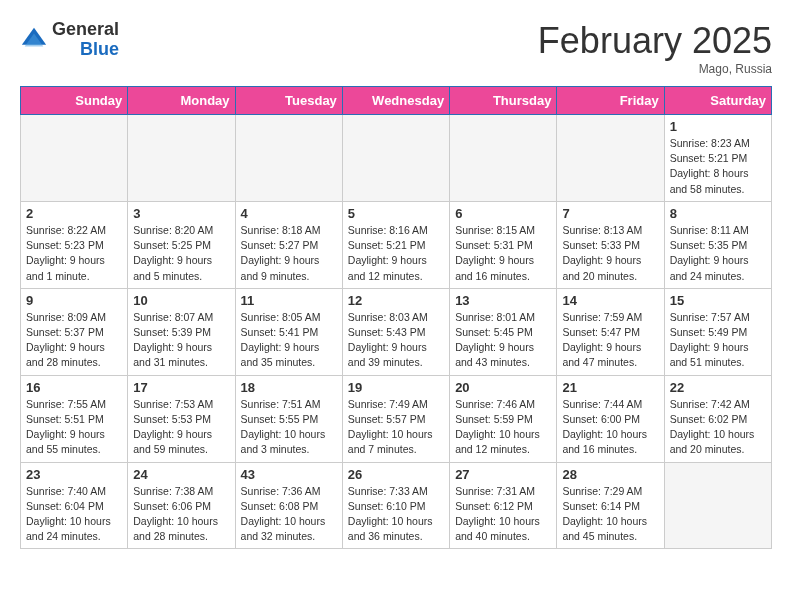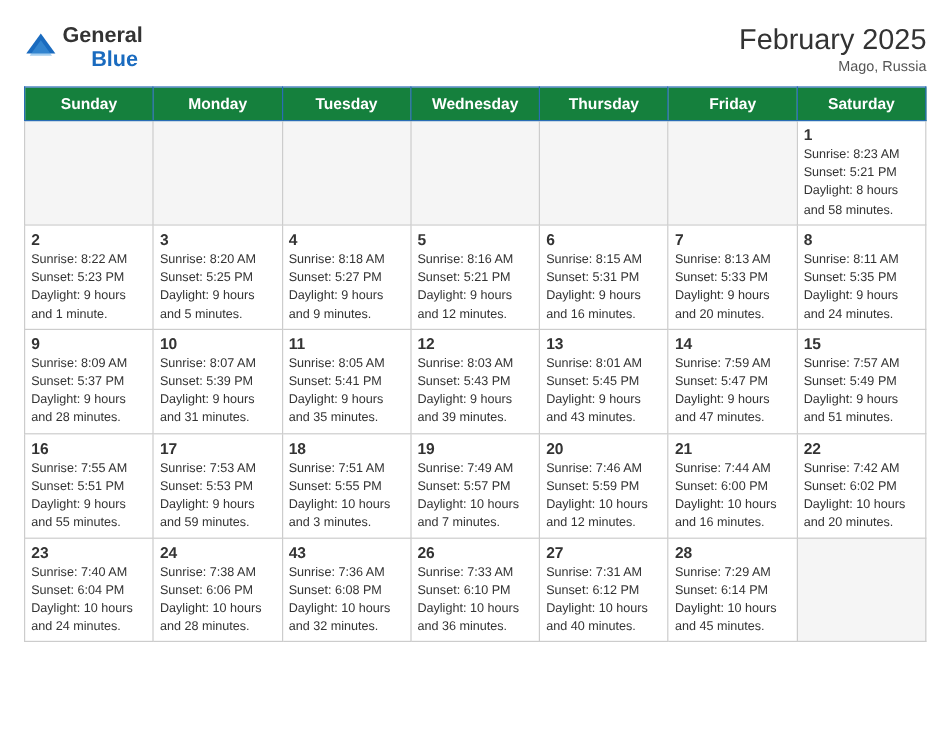--- a/index.html
+++ b/index.html
@@ -13,53 +13,54 @@
     .header {
       display: flex;
       justify-content: space-between;
       align-items: flex-start;
       margin-bottom: 10px;
     }
     .logo {
       display: flex;
       align-items: center;
       gap: 4px;
+      text-align: right;
     }
     .logo-text {
       display: flex;
       flex-direction: column;
       line-height: 1.1;
     }
     .logo-icon {
       width: 28px;
       height: 28px;
     }
     .title-block {
       text-align: right;
     }
     .month-title {
-      font-size: 24px;
+      font-size: 36px;
       font-weight: normal;
       color: #333;
     }
     .location {
       font-size: 12px;
       color: #555;
     }
     table {
       width: 100%;
       border-collapse: collapse;
     }
     th {
-      background-color: #15803d;
+      background-color: #ec4899;
       color: #fff;
       font-size: 13px;
       font-weight: bold;
       padding: 6px 5px;
-      text-align: center;
+      text-align: right;
       border: 1px solid #2a6db5;
     }
     td {
       border: 1px solid #ccc;
       vertical-align: top;
       padding: 4px 5px;
       width: calc(100% / 7);
       min-height: 80px;
       font-size: 11px;
       color: #333;

